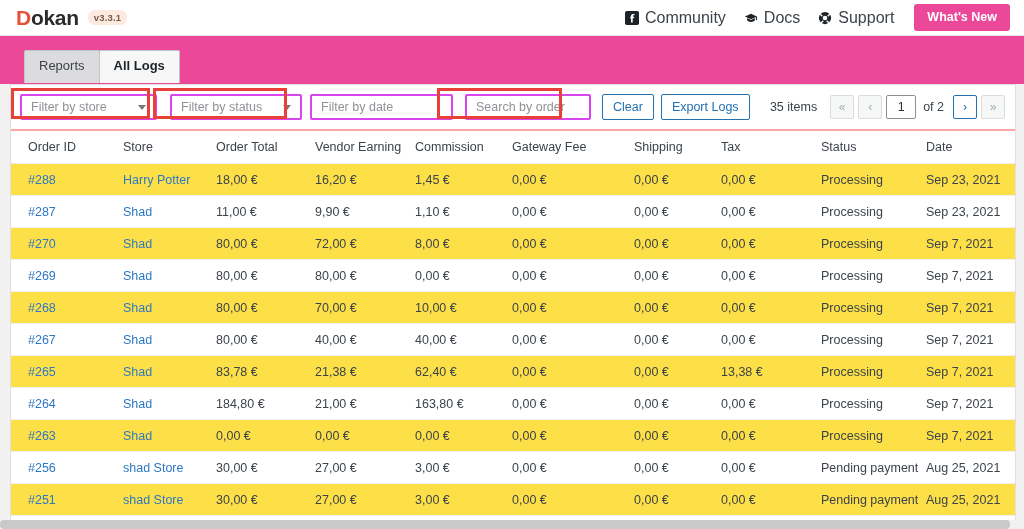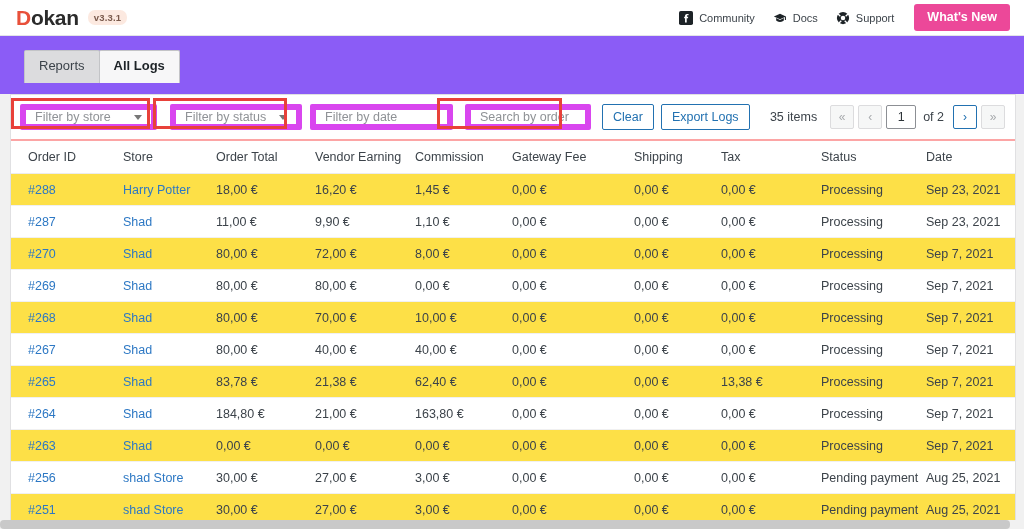--- a/index.html
+++ b/index.html
@@ -28,36 +28,36 @@
   .brand-logo .d { color: #e8503a; }
   .brand-version {
     background: #fce9e0; color: #7a5a4c;
     font-size: 9.5px; font-weight: bold;
     padding: 2.5px 6px 2px; border-radius: 7px;
     letter-spacing: 0.2px;
   }
   .topnav { margin-left: auto; display: flex; align-items: center; gap: 18px; }
   .topnav-item {
     display: flex; align-items: center; gap: 6px;
-    font-size: 11px; color: #3c434a; cursor: pointer;
+    font-size: 16px; color: #3c434a; cursor: pointer;
   }
   .topnav-icon { width: 14px; height: 14px; display: inline-block; flex: 0 0 auto; }
   .whats-new {
     background: #ec4899; color: #fff;
     font-size: 12.5px; font-weight: bold;
     padding: 7px 13px; border-radius: 3px;
     border: none; cursor: pointer; line-height: 1;
     margin-left: 2px;
   }
 
   
   .tabs-wrap {
-    background: #8b5cf6;
+    background: #ec4899;
     padding: 14px 0 16px 24px;
-    height: 58px;
+    height: 48px;
     position: relative;
   }
   .tabs { display: flex; align-items: flex-end; gap: 0; position: relative; z-index: 2; }
   .tab {
     font-size: 13px; color: #3c434a;
     padding: 7px 14px 8px;
     border: 1px solid #c3c4c7;
     background: #dcdcde;
     border-bottom: none;
     cursor: pointer;
@@ -85,21 +85,21 @@
   .filterbar {
     display: flex; align-items: center;
     padding: 10px 10px 10px 9px;
     gap: 0;
     position: relative;
     background: #fff;
     height: 44px;
   }
   .ctrl {
     height: 26px;
-    border: 6px solid #d946ef;
+    border: 2px solid #d946ef;
     background: #fff;
     font-size: 12.5px;
     color: #8f9296;
     display: flex; align-items: center;
     padding: 0 9px;
     border-radius: 2px;
     font-family: "Liberation Sans", sans-serif;
   }
   .select-ctrl {
     width: 137px; justify-content: space-between; margin-right: 13px;

